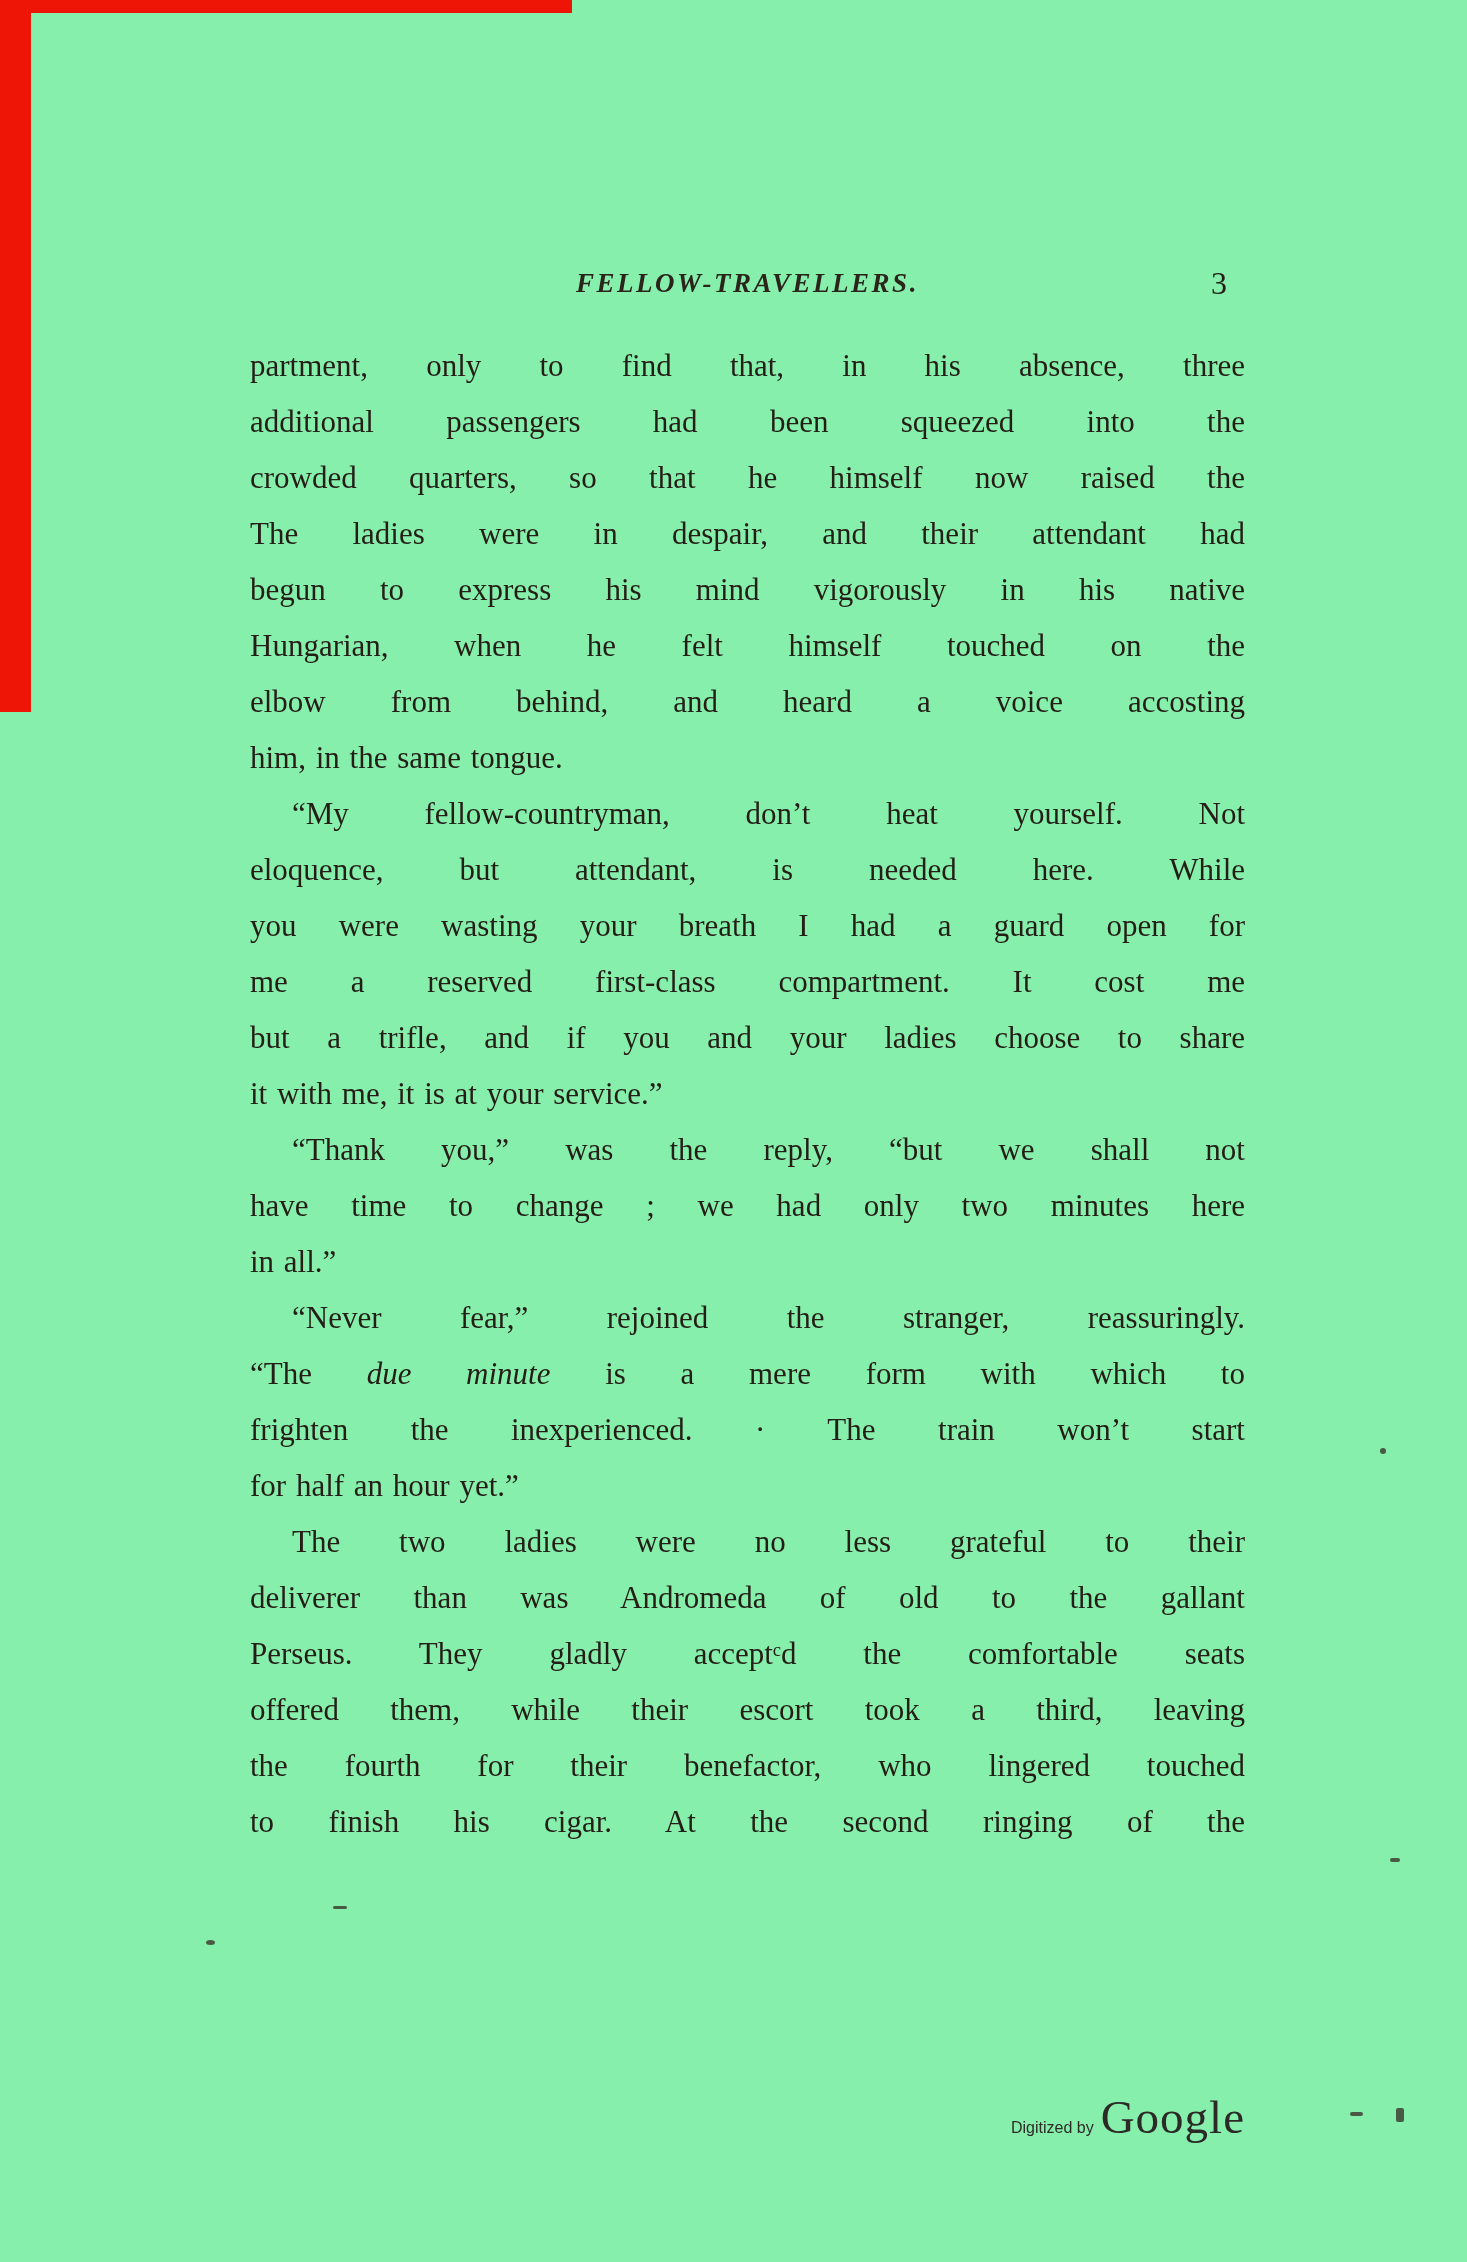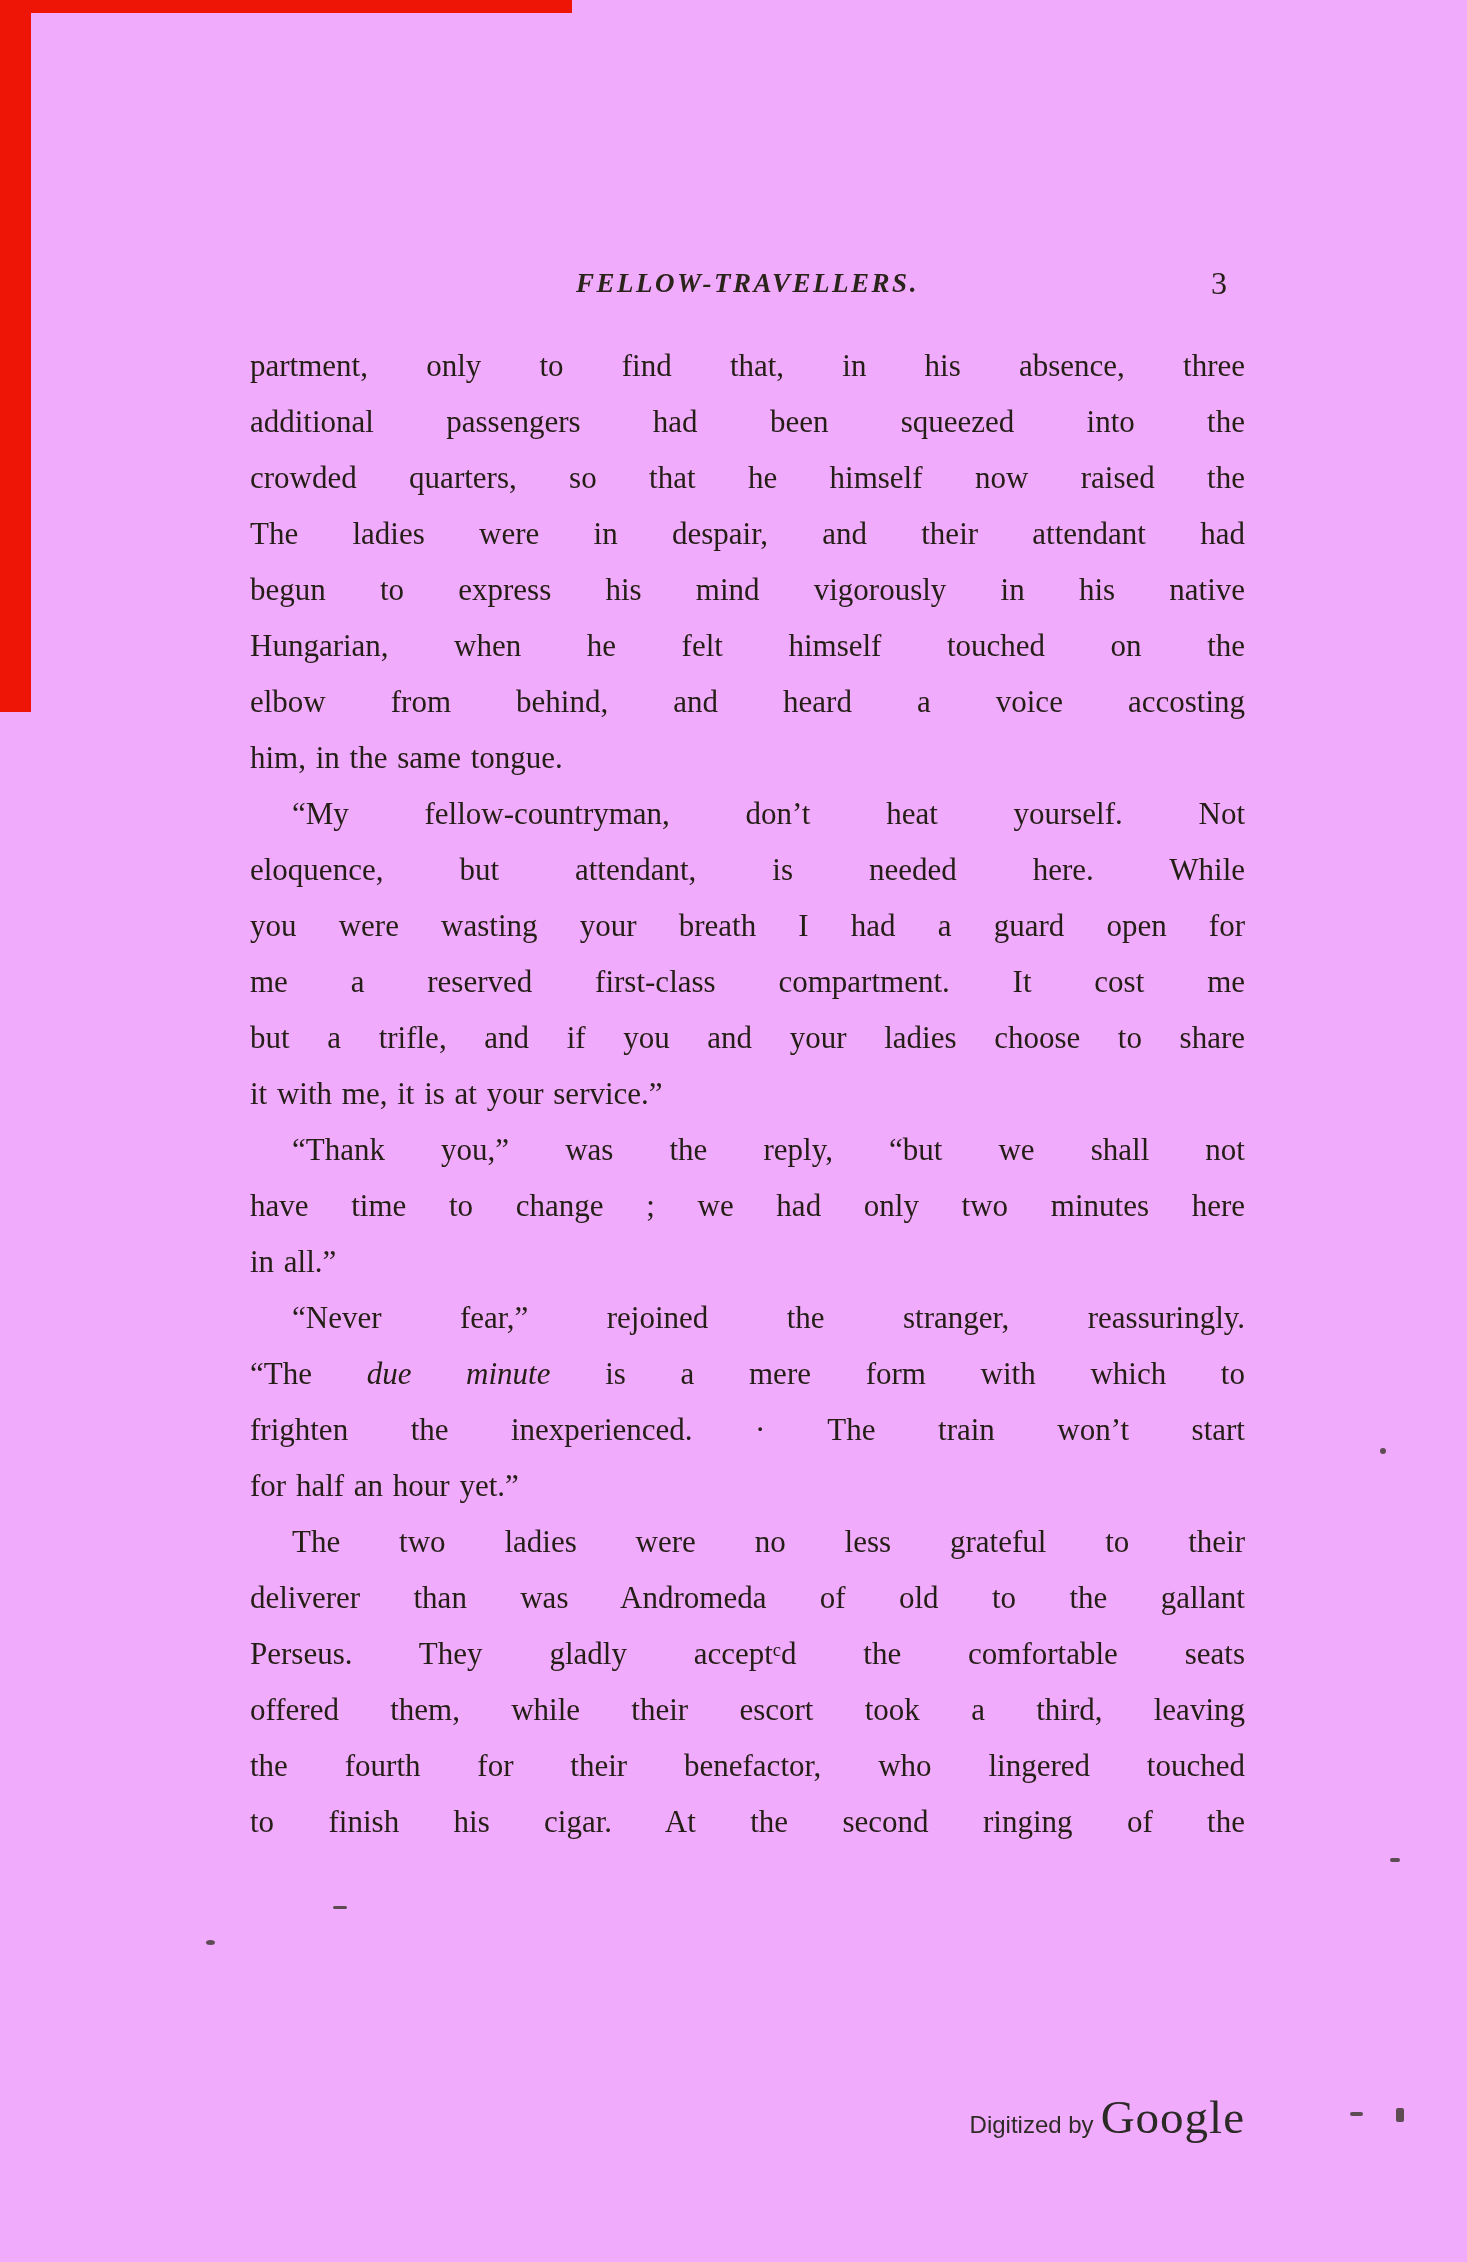--- a/index.html
+++ b/index.html
@@ -1,21 +1,21 @@
 <!DOCTYPE html>
 <html><head>
 <meta charset="utf-8">
 <style>
   html, body { margin: 0; padding: 0; background: #d8d4c8; }
   .page {
     position: relative;
     width: 1467px;
     height: 2262px;
     margin: 0 auto;
-    background: #f0abfc;
+    background: #86efac;
     overflow: hidden;
     font-family: "Liberation Serif", "DejaVu Serif", serif;
     color: #241e16;
   }
   
   .edge-top {
     position: absolute; left: 0; top: 0;
     width: 572px; height: 13px;
     background: #ee1406;
   }
@@ -75,21 +75,21 @@
     position: absolute;
     right: 222px;
     bottom: 118px;
     display: flex;
     align-items: baseline;
     gap: 7px;
     color: #2f2c28;
   }
   .digitized-by {
     font-family: "Liberation Sans", sans-serif;
-    font-size: 24px;
+    font-size: 16px;
   }
   .google-logo {
     font-family: Liberation Serif, serif;
     font-size: 47px;
     letter-spacing: 1px;
     color: #2c2a26;
   }
   .speck {
     position: absolute;
     background: #3a342a;

